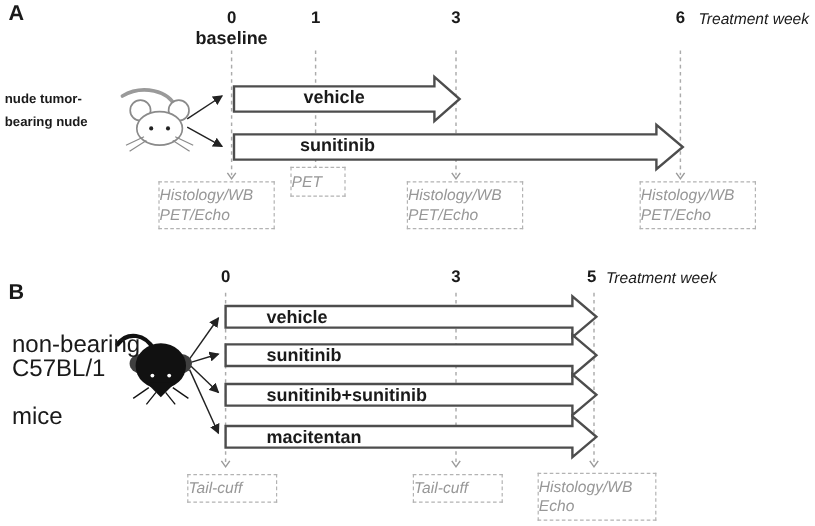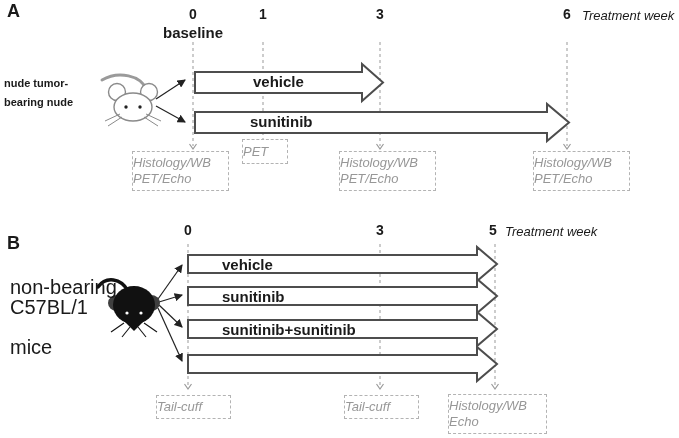--- a/index.html
+++ b/index.html
@@ -156,20 +156,21 @@
   <div class="t subB" style="left:10px;top:336px">mice</div>
 
   <div class="t wk" style="left:176px;top:222px">0</div>
   <div class="t wk" style="left:368px;top:222px">3</div>
   <div class="t wk" style="left:481px;top:222px">5</div>
   <div class="t axis" style="left:505px;top:224px">Treatment week</div>
 
   <div class="t arrlab" style="left:222px;top:256px;width:240px">vehicle</div>
   <div class="t arrlab" style="left:222px;top:288px;width:240px">sunitinib</div>
   <div class="t arrlab" style="left:222px;top:321px;width:240px">sunitinib+sunitinib</div>
+  <div class="t arrlab" style="left:222px;top:356px;width:240px">macitentan</div>
 
   <div class="abox" style="left:156px;top:395px;width:73px;height:22px">
     <span>Tail-cuff</span>
   </div>
   <div class="abox" style="left:344px;top:395px;width:73px;height:22px">
     <span>Tail-cuff</span>
   </div>
   <div class="abox" style="left:448px;top:394px;width:97px;height:38px">
     <span>Histology/WB</span>
     <span>Echo</span>

